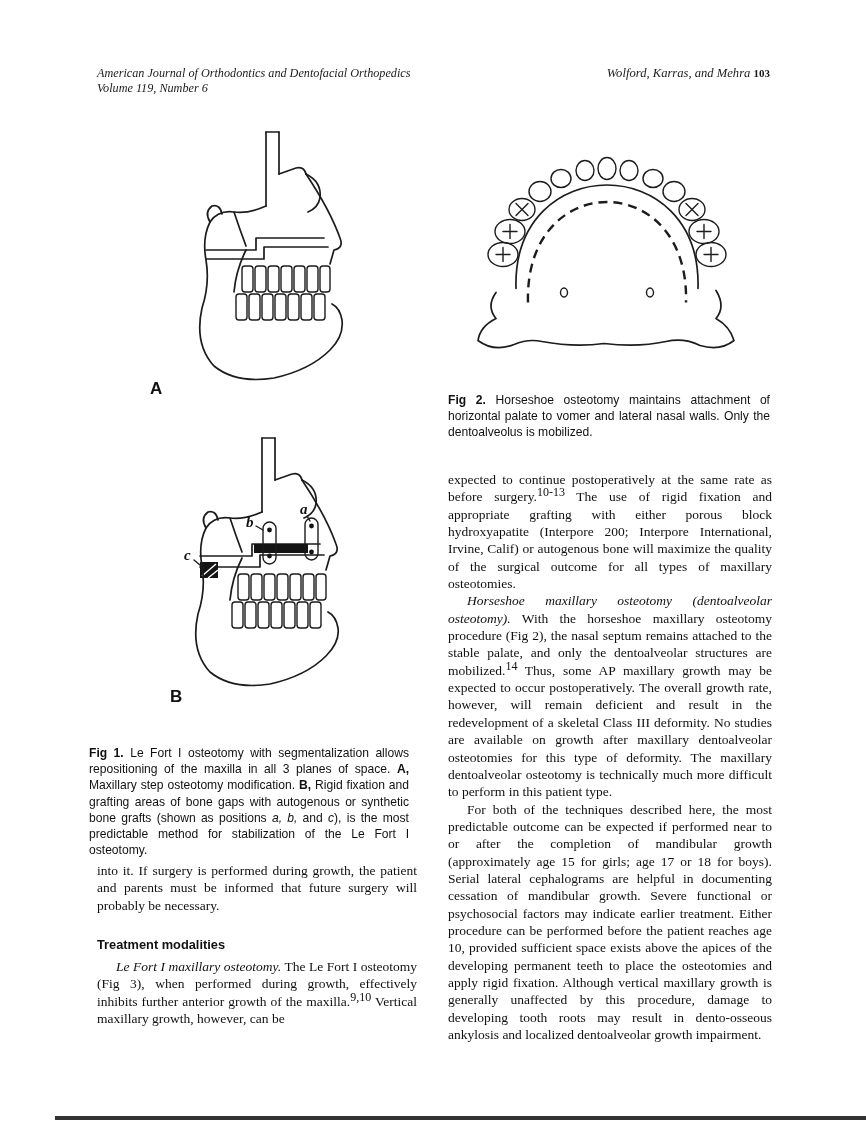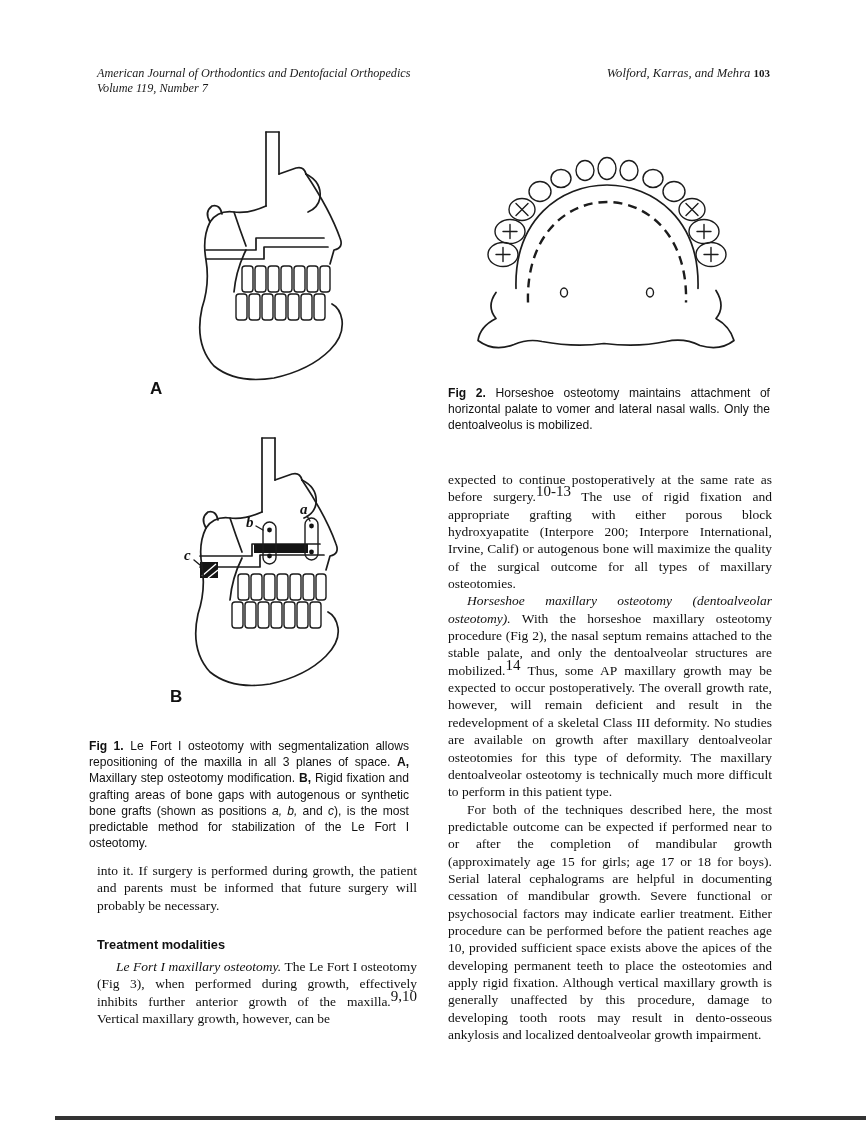--- a/index.html
+++ b/index.html
@@ -18,47 +18,47 @@
   figure svg { display:block; }
   .sk  { stroke:#1c1c1c; stroke-width:1.7; fill:none; stroke-linecap:round; stroke-linejoin:round; }
   .sk2 { stroke:#1c1c1c; stroke-width:1.4; fill:none; stroke-linecap:round; stroke-linejoin:round; }
   .skf { fill:#141414; stroke:none; }
   .dash { stroke:#1c1c1c; stroke-width:2.4; fill:none; stroke-dasharray:9 6; }
   .fig-letter   { font-family:"Liberation Sans", sans-serif; font-weight:bold; font-size:17px; fill:#111; }
   .plate-letter { font-family:"Liberation Serif", serif; font-style:italic; font-weight:bold; font-size:15px; fill:#111; }
 
   .caption {
     position:absolute; font-family:"Liberation Sans", sans-serif;
-    font-size:12.1px; line-height:16.2px; text-align:justify; color:#111;
+    font-size:12.1px; line-height:16.2px; text-align:justify; color:#111;margin-top:7px;
   }
   .caption b { font-weight:bold; }
   .caption i { font-style:italic; }
 
   .body-text {
     position:absolute; font-size:13.5px; line-height:17.35px;
     text-align:justify; color:#101010;
   }
   .body-text p.indent { text-indent:19px; }
   .body-text .ital { font-style:italic; }
-  sup { font-size:15px; line-height:0; }
+  sup { font-size:12px; line-height:0; }
 
   .heading {
     position:absolute; font-family:"Liberation Sans", sans-serif;
     font-weight:bold; font-size:12.8px; color:#111;
   }
   .scan-edge { position:absolute; left:55px; right:0; bottom:2px; height:4px; background:#333; }
 </style>
 </head>
 <body>
 
 <div class="page">
 
   <div class="hdr hdr-left">
     <div>American Journal of Orthodontics and Dentofacial Orthopedics</div>
-    <div>Volume 119, Number 7</div>
+    <div>Volume 119, Number 6</div>
   </div>
   <div class="hdr hdr-right">
     <span>Wolford, Karras, and Mehra</span>
     <span class="pageno">103</span>
   </div>
 
   <figure style="left:108px; top:118px;">
     <svg width="300" height="300" viewBox="0 0 300 300">
       <g class="sk">
         <path d="M158,14 V88"></path>

